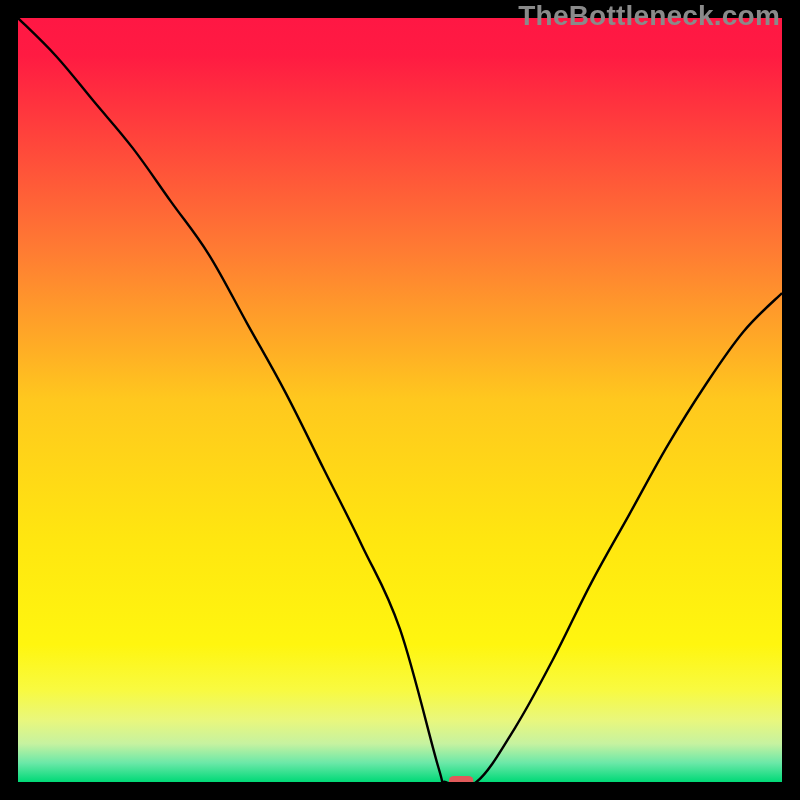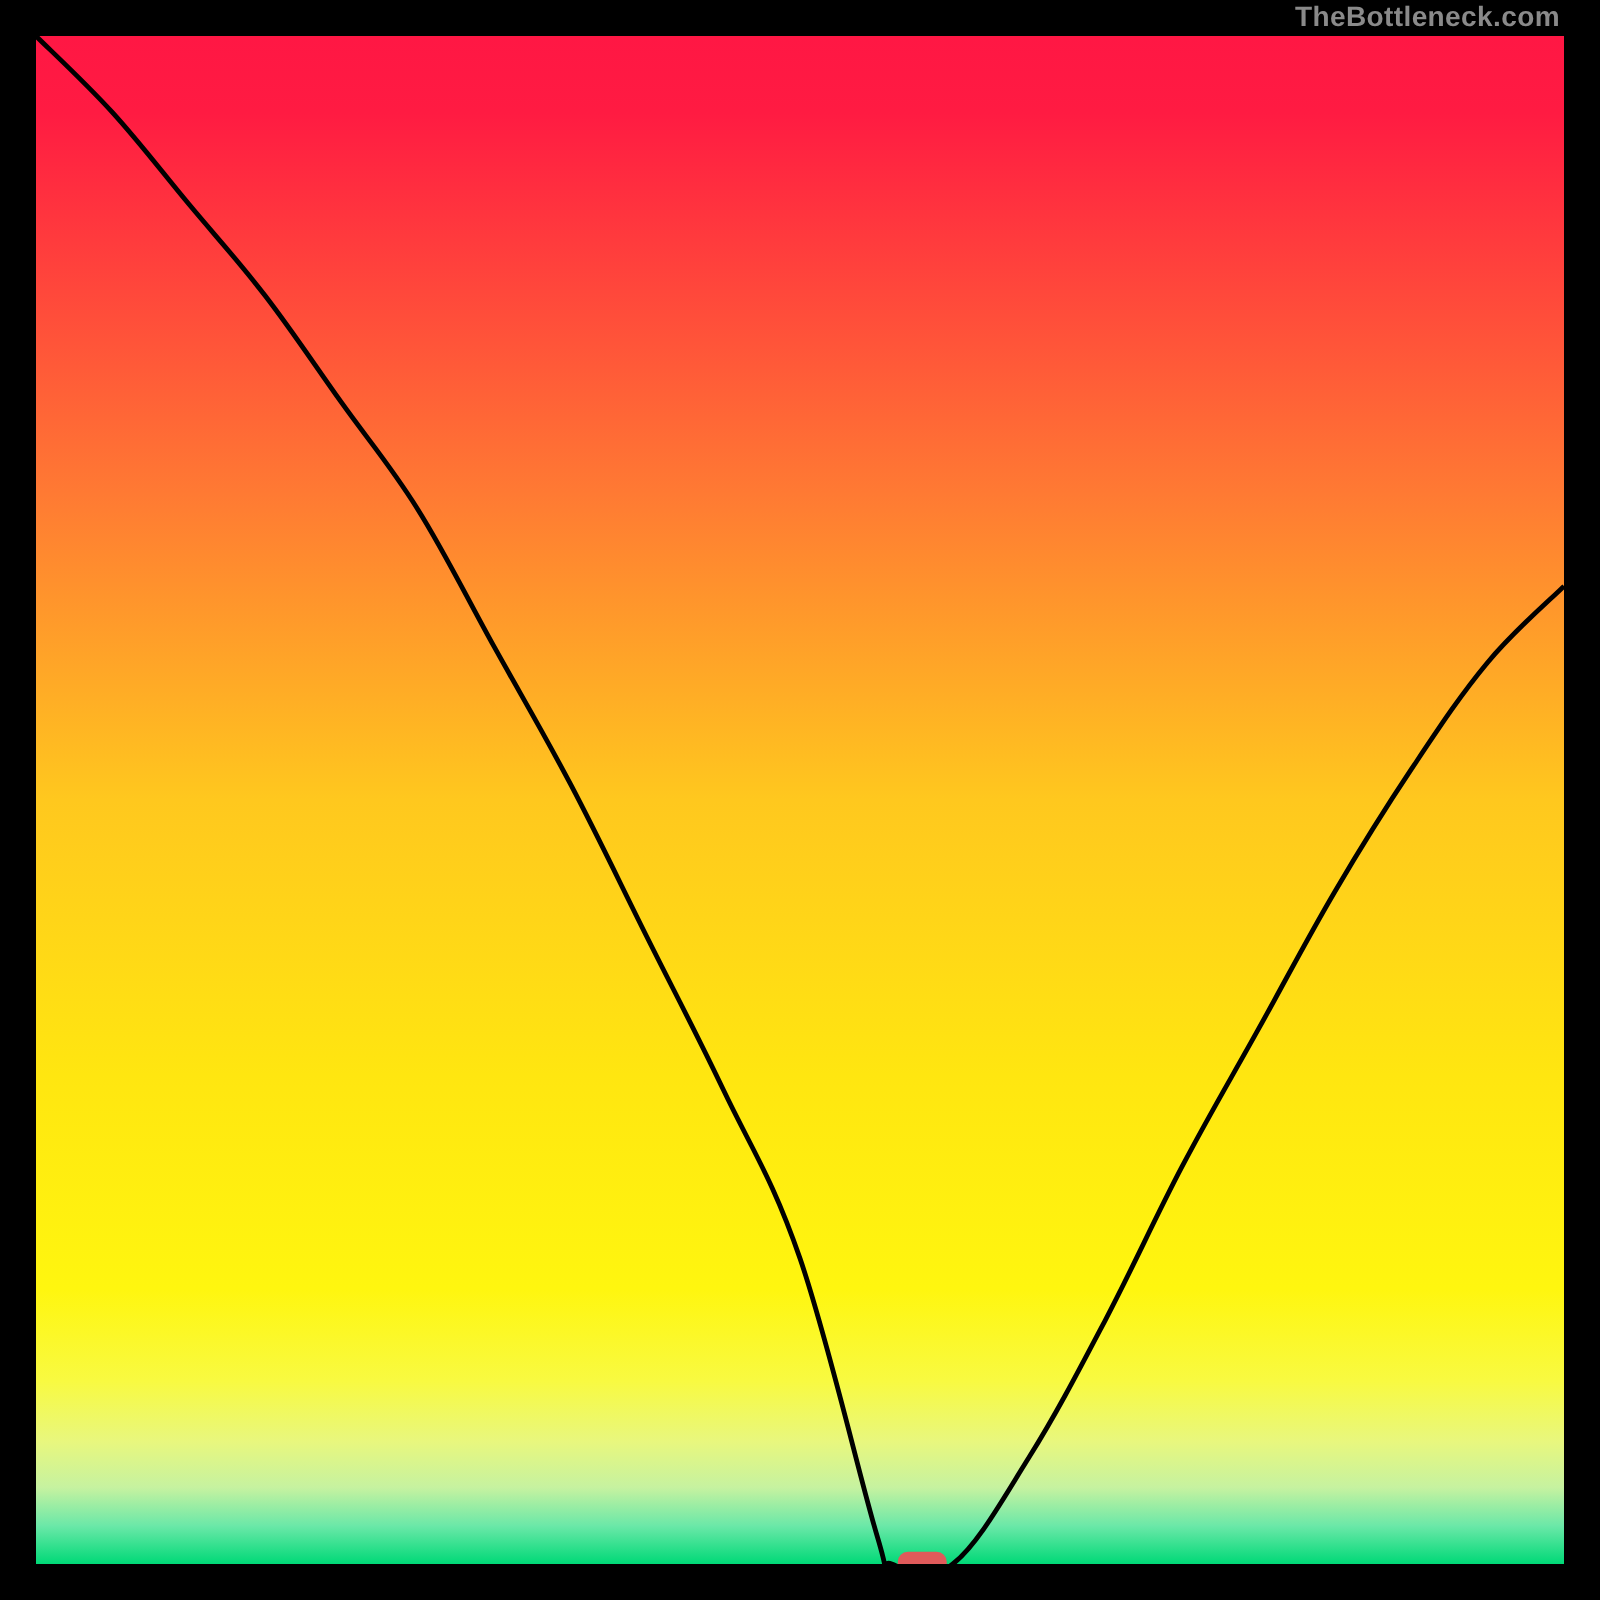--- a/index.html
+++ b/index.html
@@ -29,21 +29,21 @@
   svg {
     display: block;
     width: 764px;
     height: 764px;
   }
   .watermark {
     position: absolute;
     top: 0px;
     right: 20px;
     font-family: Arial, Helvetica, sans-serif;
-    font-size: 14px;
+    font-size: 28px;
     font-weight: 600;
     color: #8a8a8a;
     letter-spacing: 0.2px;
     user-select: none;
   }
 </style>
 </head>
 <body>
 
 <div class="frame">

